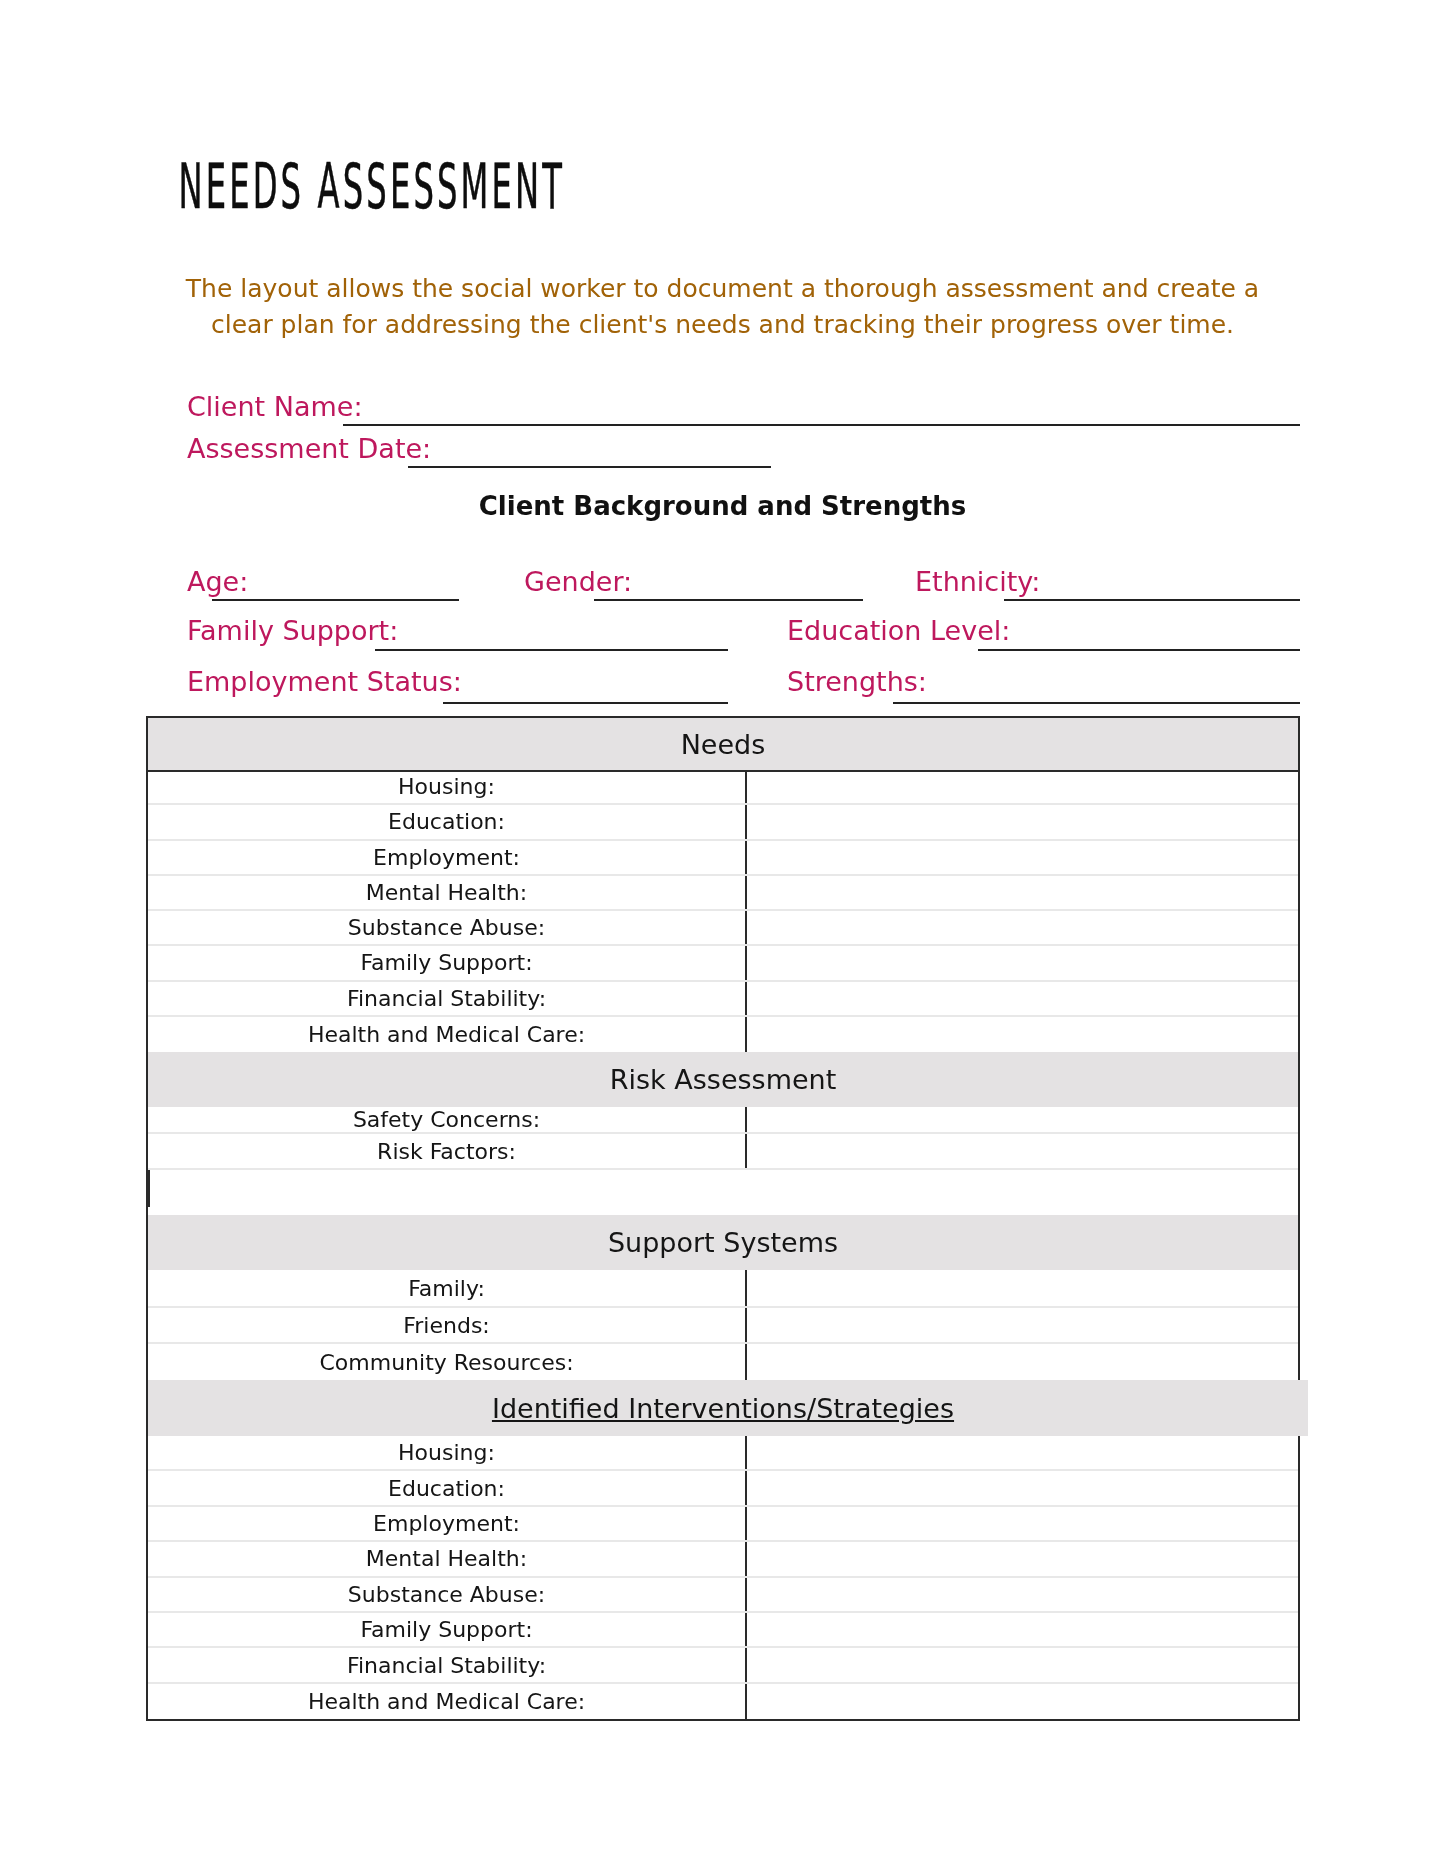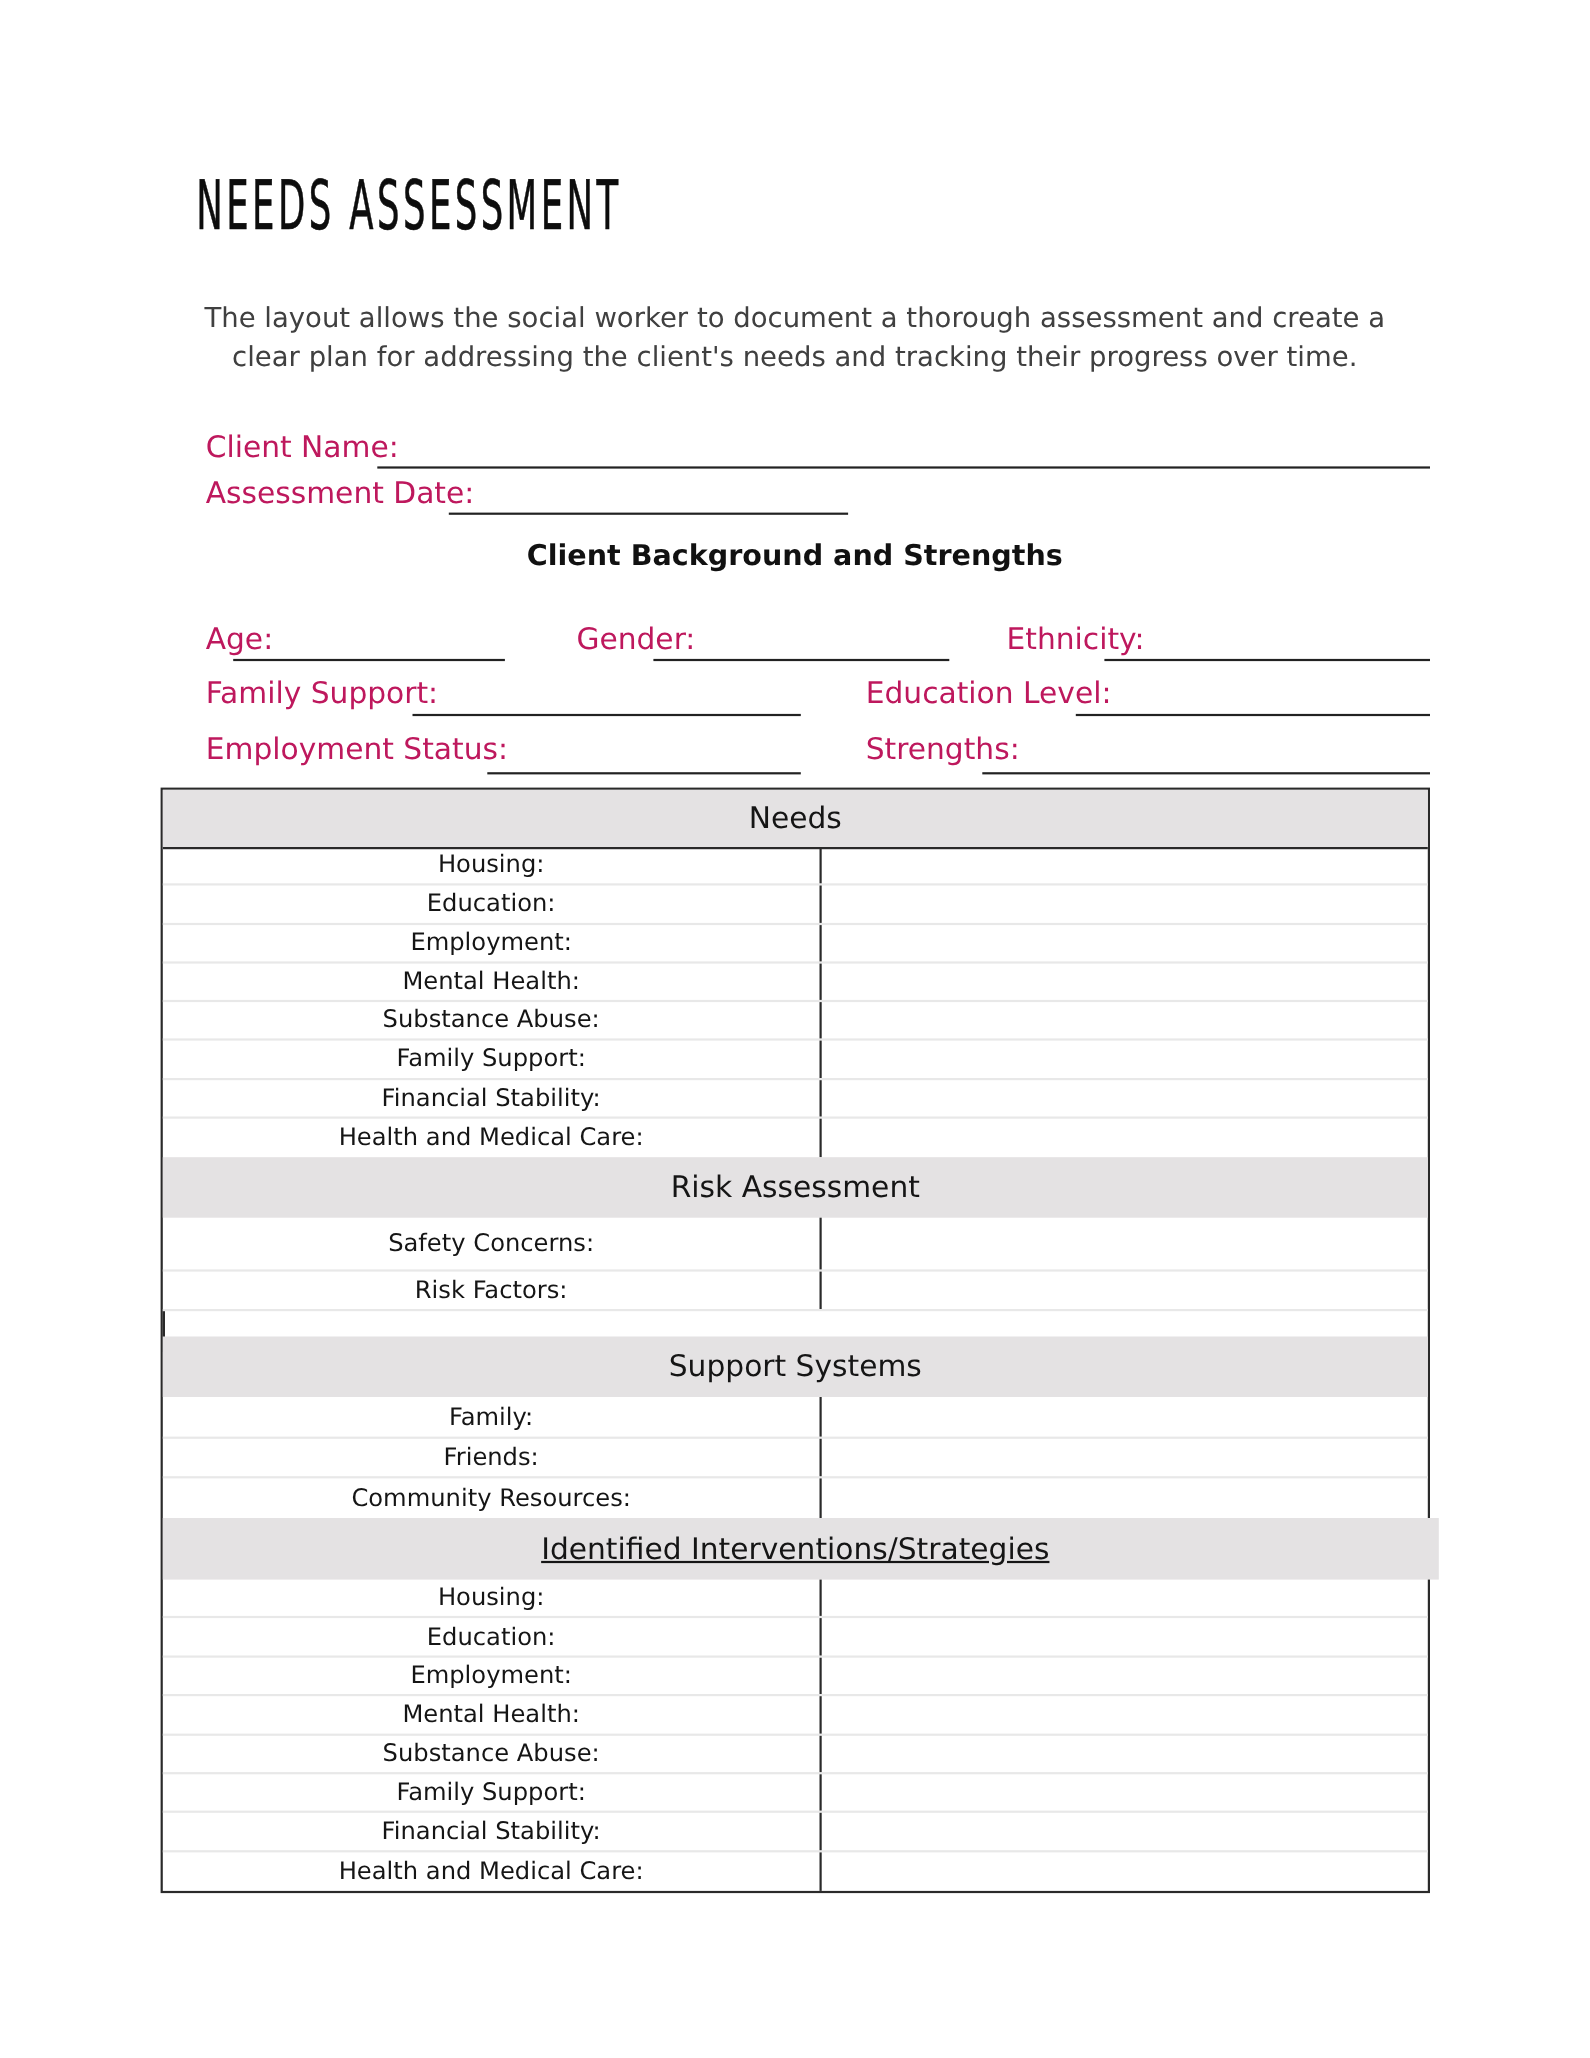--- a/index.html
+++ b/index.html
@@ -3,21 +3,21 @@
 <meta charset="utf-8">
 <style>
   html, body { margin:0; padding:0; background:#ffffff; }
   body { width:1445px; height:1871px; position:relative; overflow:hidden;
          font-family:"DejaVu Sans", sans-serif; color:#111; }
   .abs { position:absolute; }
   .title { left:0; width:1445px; top:150px; text-align:left; }
   .title span { display:inline-block; font-family:"DejaVu Sans", sans-serif; font-weight:normal;
     font-size:62px; letter-spacing:6px; transform:scaleX(0.52); transform-origin:center;
     line-height:74px; color:#0d0d0d; -webkit-text-stroke:0.6px #0d0d0d; }
-  .intro { left:140px; width:1165px; top:271px; text-align:center; font-size:25px; line-height:36px; color:#404040; }
+  .intro { left:140px; width:1165px; top:271px; text-align:center; font-size:25px; line-height:36px; color:#a16207; }
   .lbl { font-size:27px; color:#be185d; white-space:nowrap; line-height:32px;margin-left:42px; }
   .uline { height:0; border-top:2.5px solid #222; }
   .sec-head { left:0; width:1445px; top:491px; text-align:center; font-weight:bold; font-size:26px; color:#111; }
   .table { left:146px; top:700px; width:1154px; height:1005px; border:2px solid #2a2a2a; box-sizing:border-box;margin-top:16px; }
   .band { position:absolute; left:0; width:100%; background:#e4e2e3; text-align:center; font-size:27px; color:#151515; display:flex; align-items:center; justify-content:center; }
   .band.first { border-bottom:2px solid #2a2a2a; }
   .band.wide { width:calc(100% + 10px); }
   .rows { position:absolute; left:0; width:100%; }
   .row { position:relative; display:flex; border-bottom:2px solid #e8e8e8; box-sizing:border-box; }
   .row:last-child { border-bottom:none; }
@@ -102,21 +102,21 @@
     <div class="row" style="height:35.25px;">
         <div class="cell-l">Health and Medical Care:</div>
         <div class="cell-r"></div>
       </div>
   </div>
 
   <div class="band" style="top:334px; height:55px;">
     <span>Risk Assessment</span>
   </div>
   <div class="rows" style="top:389px; height:109px;">
-    <div class="row" style="height:49px;">
+    <div class="row" style="height:27px;">
         <div class="cell-l">Safety Concerns:</div>
         <div class="cell-r"></div>
       </div>
     <div class="row" style="height:36.3px;">
         <div class="cell-l">Risk Factors:</div>
         <div class="cell-r"></div>
       </div>
     <div class="row" style="height:36.3px;">
         <div class="cell-r"></div>
       </div>

